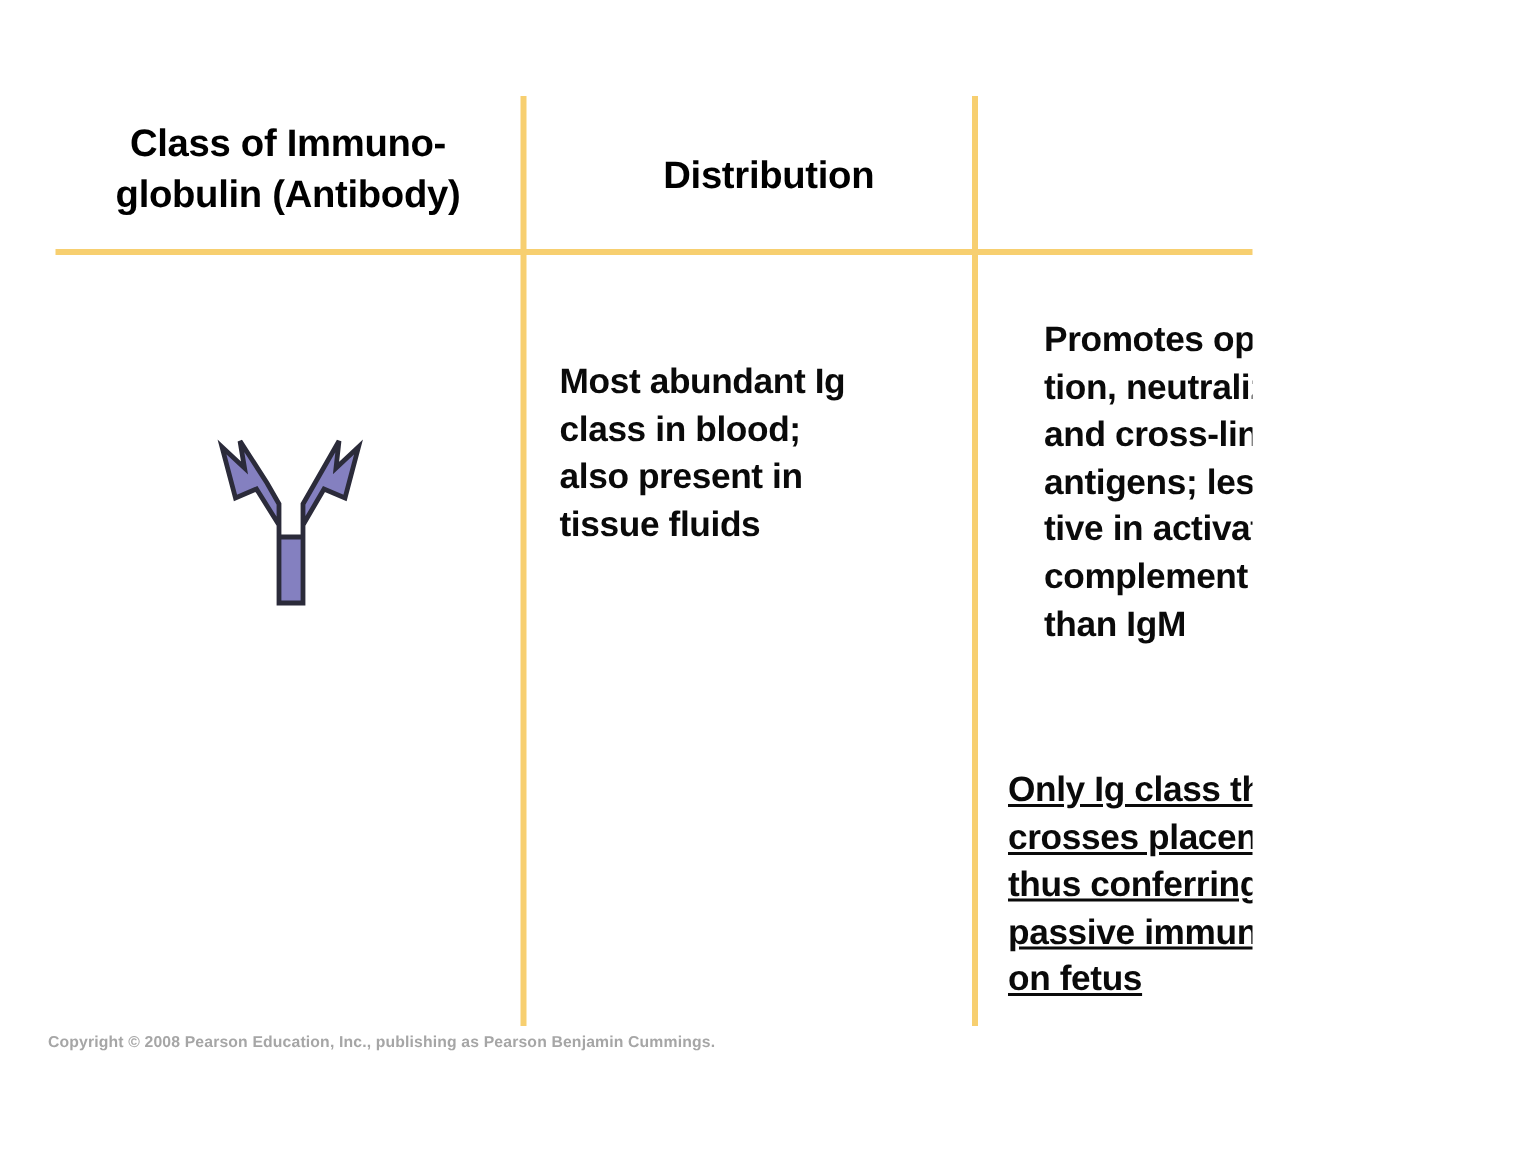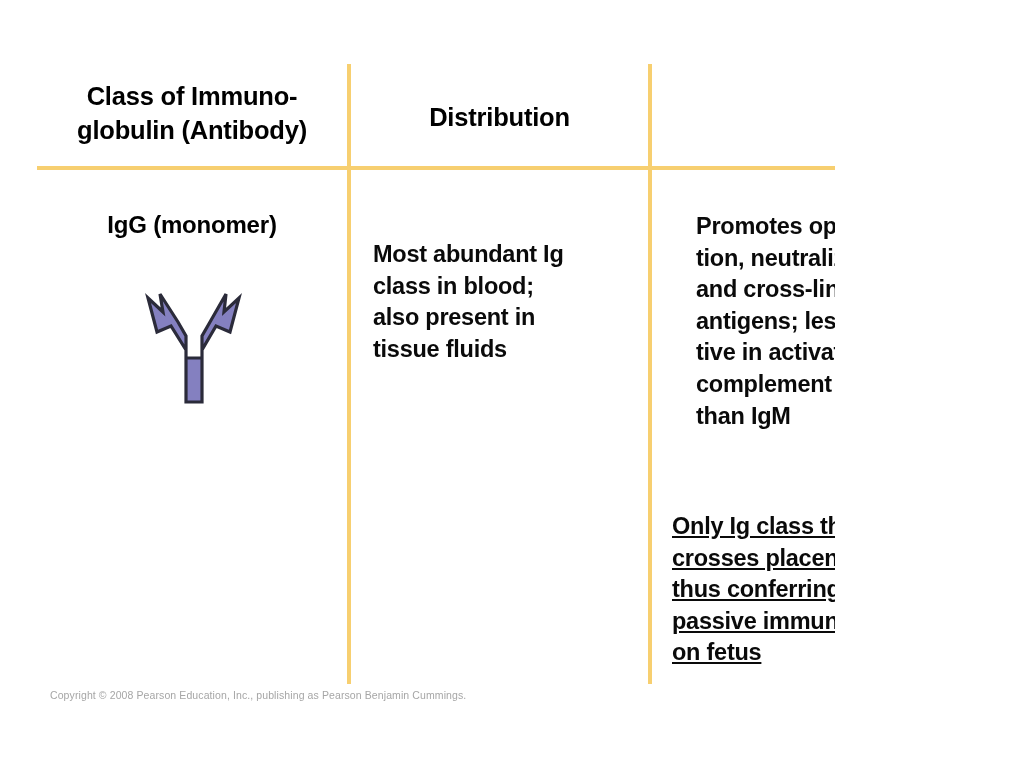--- a/index.html
+++ b/index.html
@@ -46,21 +46,21 @@
     position: absolute;
     top: 80px;
     text-align: center;
     font-size: 25.5px;
     font-weight: bold;
     color: #000000;
     line-height: 1.33;
     letter-spacing: -0.2px;
   }
   #header-class  { left: 37px;  width: 310px; }
-  #header-dist   { left: 351px; width: 297px; top: 101px; }
+  #header-dist   { left: 351px; width: 297px; top: 101px; padding-left: 13px; }
   #header-func   { left: 652px; width: 323px; top: 101px; }
 
   
   #cell-class-body {
     position: absolute;
     left: 37px;
     top: 208px;
     width: 310px;
     text-align: center;
     font-size: 24px;
@@ -106,45 +106,43 @@
   #cell-function-2 {
     left: 672px;
     top: 511px;
     width: 310px;
     text-decoration: underline;
   }
 
   
   #copyright {
     position: absolute;
-    left: 50px;
+    left: 32px;
     top: 689px;
     font-size: 10.5px;
-    font-weight: normal;
+    font-weight: bold;
     color: #a6a6a6;
     letter-spacing: 0.1px;
     font-family: "Liberation Sans", sans-serif;
   }
 </style>
 </head>
 <body>
 
 <div id="slide">
 
   <div class="v-divider" id="v-divider-1" style="background: rgb(247, 207, 112);"></div>
   <div class="v-divider" id="v-divider-2" style="background: rgb(247, 207, 112);"></div>
 
   <div class="h-divider" style="background: rgb(247, 207, 112);"></div>
 
   <div class="header-cell" id="header-class">Class of Immuno-
 globulin (Antibody)</div>
   <div class="header-cell" id="header-dist">Distribution</div>
 
-  <div id="cell-class-body">IgG
-(monomer)</div>
 
   <div id="antibody-icon-wrap">
     <svg width="104" height="122" viewBox="0 0 104 122" xmlns="http://www.w3.org/2000/svg">
       <path d="M 8 10
                L 23 24
                L 20 6
                L 38 34
                L 46 48
                L 46 114
                L 62 114

